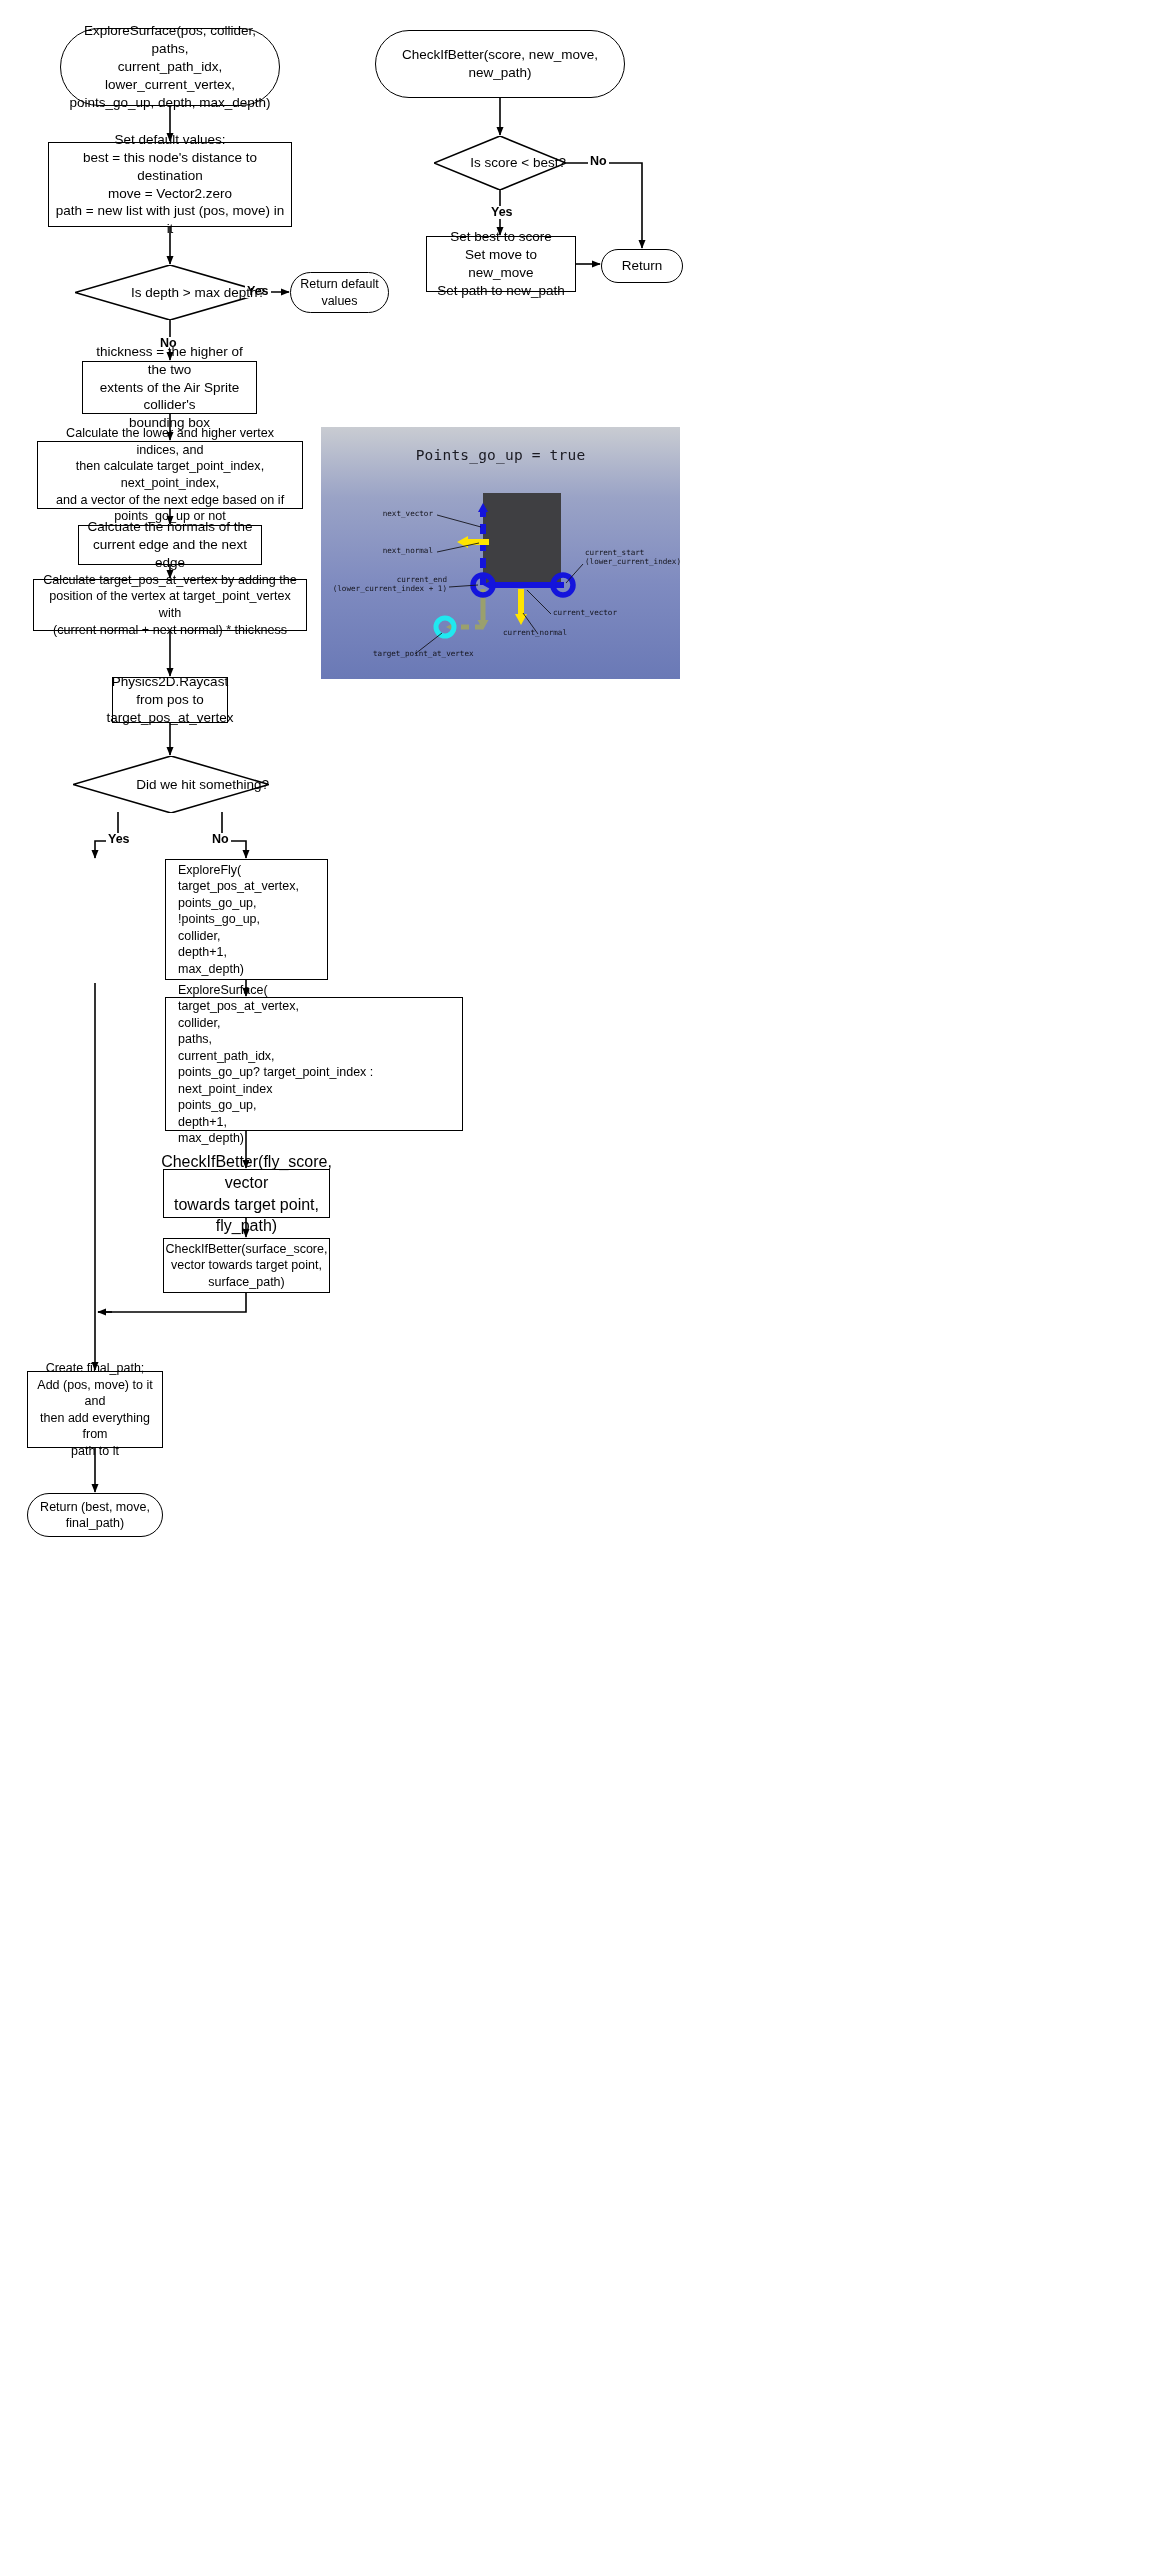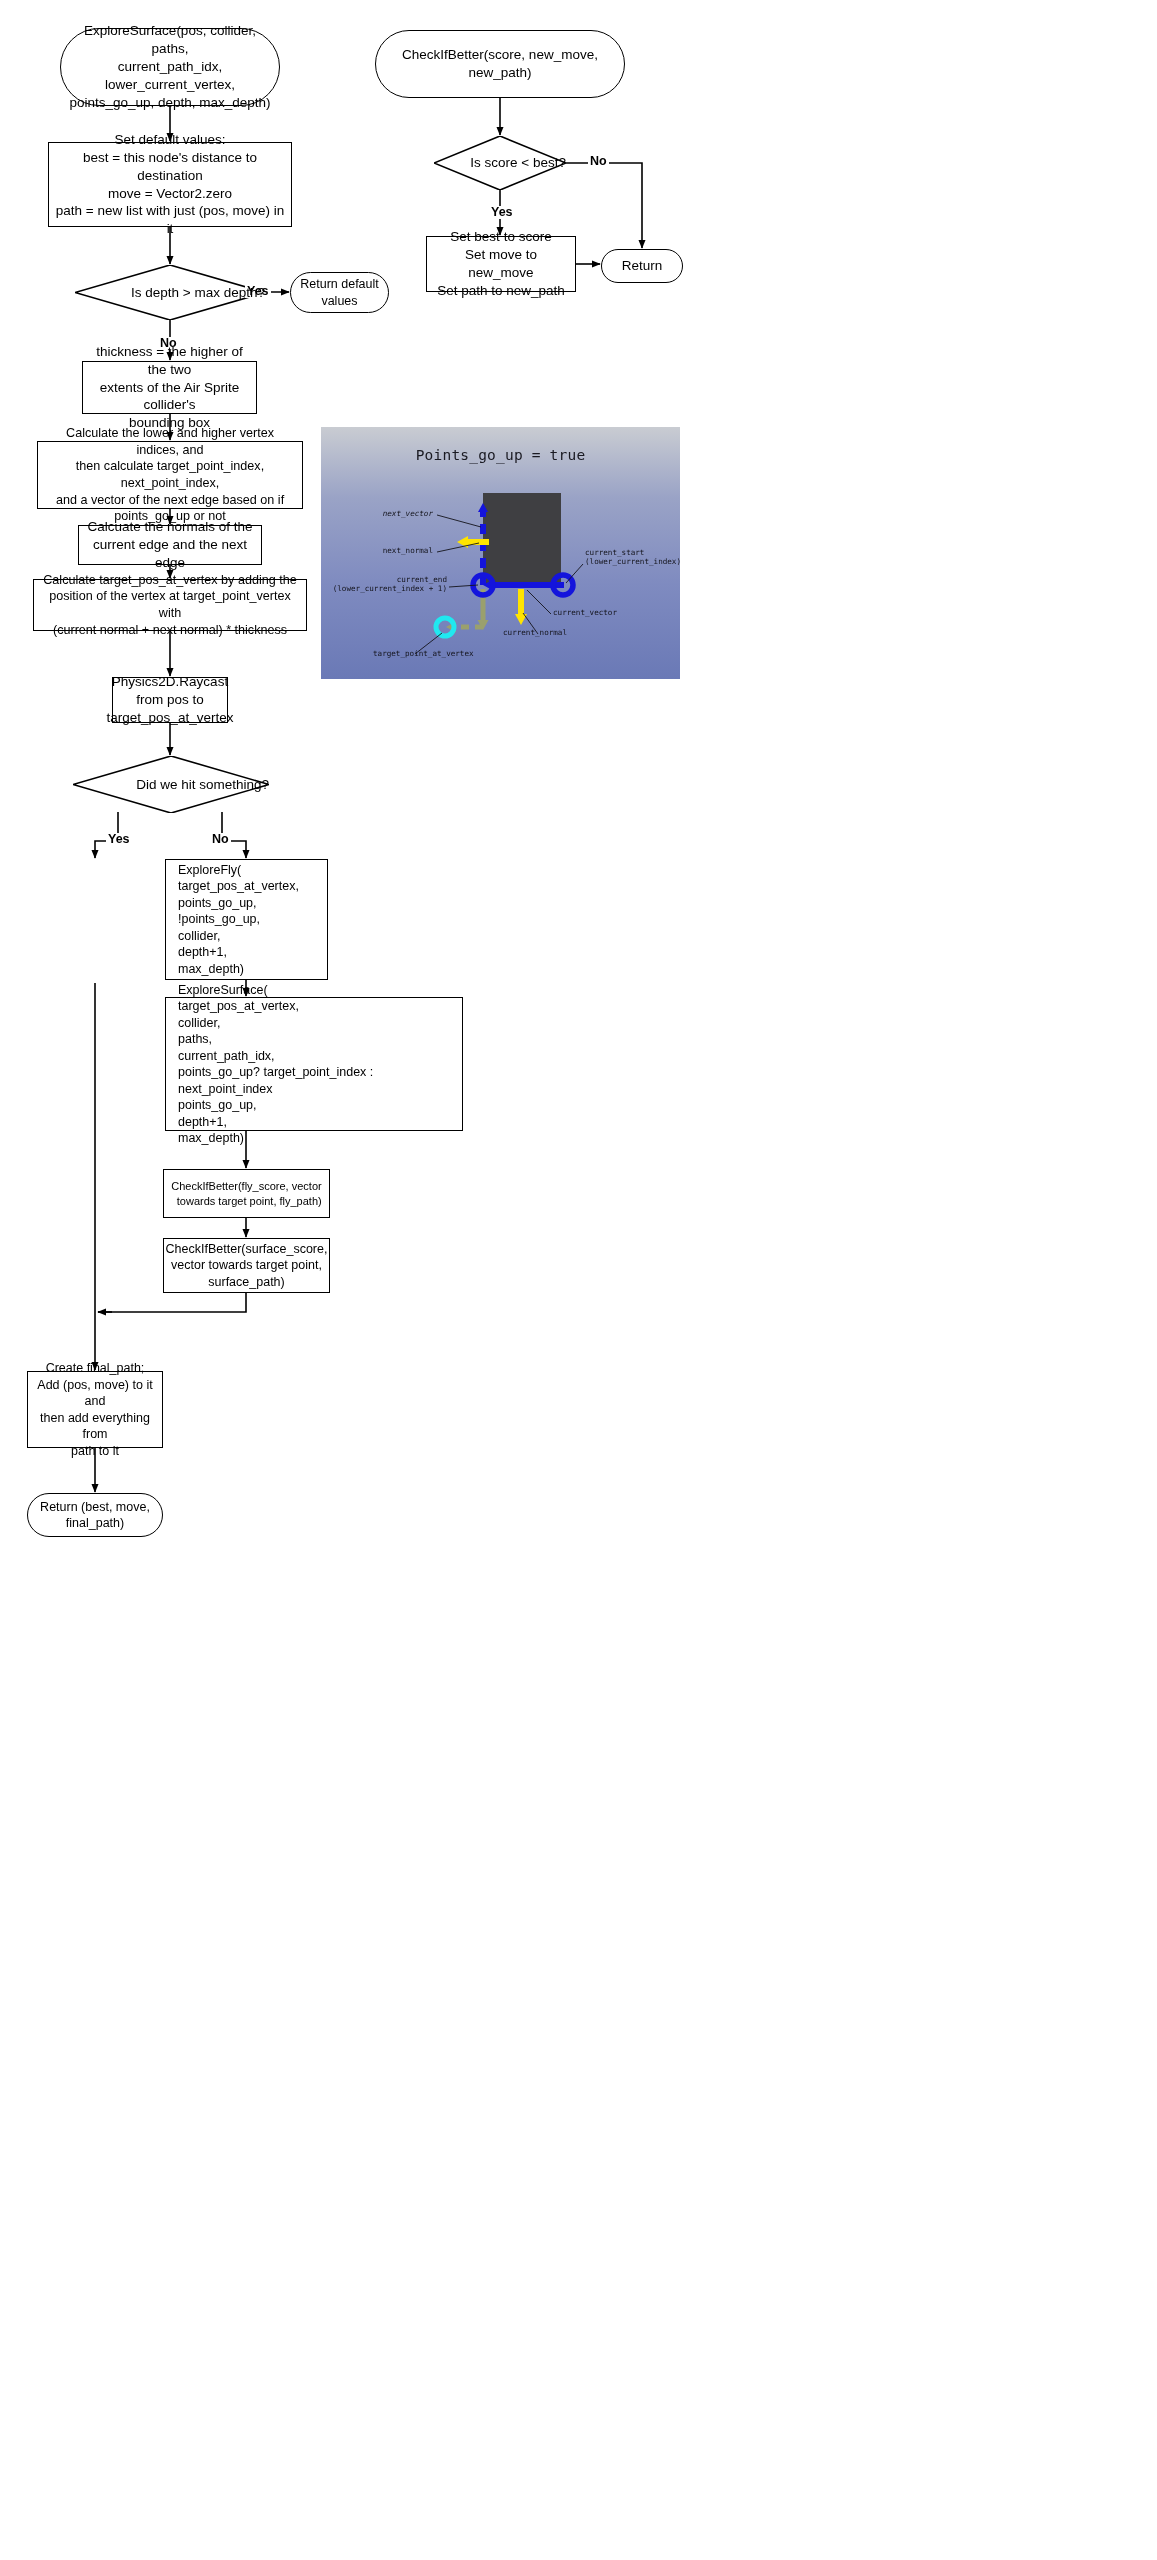--- a/index.html
+++ b/index.html
@@ -218,21 +218,21 @@
   <div class="node left" style="left:165px; top:997px; width:298px; height:134px; font-size:12.5px;">ExploreSurface(
     target_pos_at_vertex,
     collider,
     paths,
     current_path_idx,
     points_go_up? target_point_index : next_point_index
     points_go_up,
     depth+1,
     max_depth)</div>
 
-  <div class="node" style="left:163px; top:1169px; width:167px; height:49px; font-size:11px;text-align:right;">CheckIfBetter(fly_score, vector
+  <div class="node" style="left:163px; top:1169px; width:167px; height:49px; font-size:16px;">CheckIfBetter(fly_score, vector
 towards target point, fly_path)</div>
 
   <div class="node" style="left:163px; top:1238px; width:167px; height:55px; font-size:12.5px;">CheckIfBetter(surface_score,
 vector towards target point,
 surface_path)</div>
 
   <div class="node" style="left:27px; top:1371px; width:136px; height:77px; font-size:12.5px;">Create final_path;
 Add (pos, move) to it and
 then add everything from
 path to it</div>
@@ -294,21 +294,21 @@
         <path d="M116,88 L160,100"></path>
         <path d="M116,125 L158,116"></path>
         <path d="M262,137 L245,156"></path>
         <path d="M128,160 L157,158"></path>
         <path d="M230,187 L206,163"></path>
         <path d="M217,207 L202,186"></path>
         <path d="M94,227 L121,206"></path>
       </g>
     </svg>
 
-    <div class="inset-label r" style="left:20px; top:82px; width:92px;font-style:italic;">next_vector</div>
+    <div class="inset-label r" style="left:20px; top:82px; width:92px;">next_vector</div>
     <div class="inset-label r" style="left:20px; top:119px; width:92px;">next_normal</div>
     <div class="inset-label" style="left:264px; top:121px;">current_start
 (lower_current_index)</div>
     <div class="inset-label r" style="left:2px; top:148px; width:124px;">current_end
 (lower_current_index + 1)</div>
     <div class="inset-label" style="left:232px; top:181px;">current_vector</div>
     <div class="inset-label" style="left:182px; top:201px;">current_normal</div>
     <div class="inset-label" style="left:52px; top:222px;">target_point_at_vertex</div>
   </div>
 

